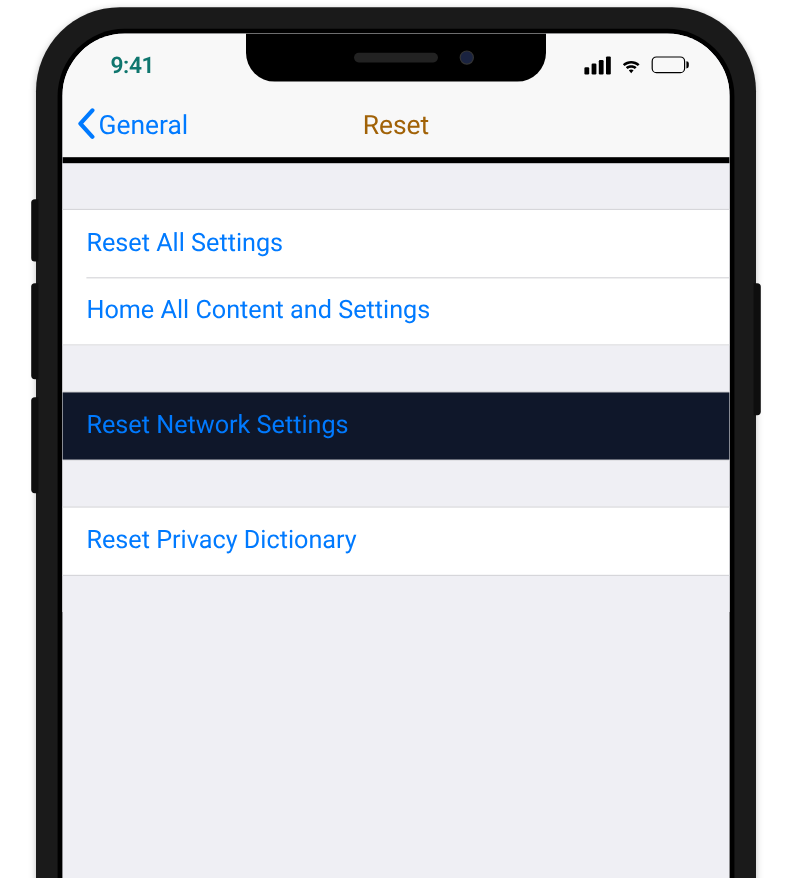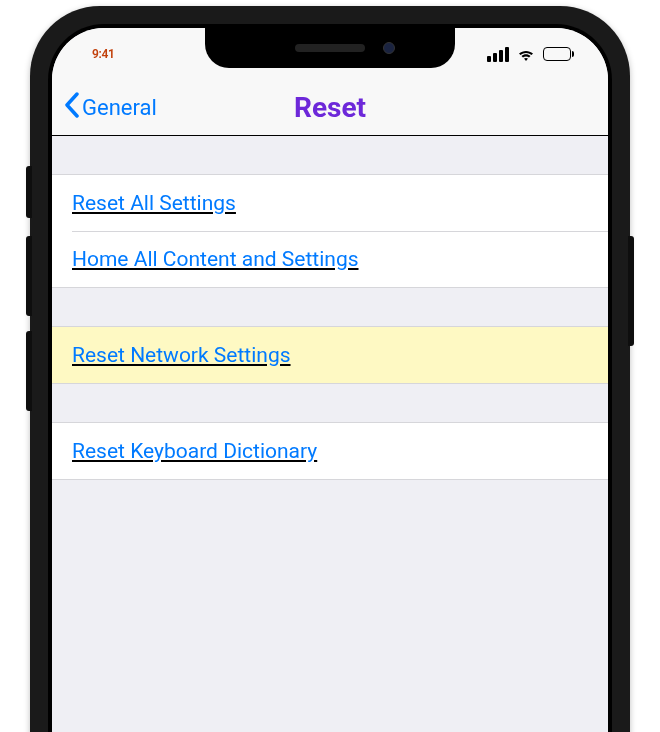--- a/index.html
+++ b/index.html
@@ -101,23 +101,23 @@
   .status-bar {
     height: 52px;
     display: flex;
     justify-content: space-between;
     align-items: center;
     padding: 0 34px 0 40px;
     background: #f8f8f8;
   }
   .status-time {
     font-weight: 600;
-    font-size: 12px;
+    font-size: 19px;
     letter-spacing: -0.3px;
-    color: #c2410c;
+    color: #0f766e;
   }
   .status-icons {
     display: flex;
     align-items: center;
     gap: 7px;
   }
   .cell-bars { display: flex; align-items: flex-end; gap: 2px; }
   .cell-bars span {
     display: block;
     width: 4px;
@@ -154,46 +154,45 @@
     border-radius: 0 2px 2px 0;
     margin-left: 1.5px;
   }
 
   
   .nav-bar {
     height: 56px;
     display: flex;
     align-items: center;
     background: #f8f8f8;
-    border-bottom: 1px solid #000000;
+    border-bottom: 5px solid #000000;
     position: relative;
     padding: 0 12px;
   }
   .nav-back {
     display: flex;
     align-items: center;
     color: #007aff;
     font-size: 22px;
     font-weight: 400;
     cursor: pointer;
   }
   .nav-back svg { margin-right: 2px; }
   .nav-title {
     position: absolute;
     left: 50%;
     transform: translateX(-50%);
-    font-size: 28px;
-    font-weight: 700;
-    color: #6d28d9;
+    font-size: 22px;
+    font-weight: 400;
+    color: #a16207;
   }
 
   
   .content {
     background: #efeff4;
-    text-decoration: underline;
   }
   .group-spacer {
     height: 38px;
     background: #efeff4;
   }
   .group-spacer.small { height: 30px; }
 
   .list-group {
     background: #fff;
     border-top: 1px solid #d6d6da;
@@ -210,21 +209,21 @@
   .list-item + .list-item::before {
     content: "";
     position: absolute;
     left: 20px;
     right: 0;
     top: 0;
     height: 1px;
     background: #d6d6da;
   }
   .list-item.highlight {
-    background: #fef9c3;
+    background: #0f172a;
   }
 </style>
 </head>
 <body>
 
 <div class="phone-frame">
   <div class="side-btn-vol-up"></div>
   <div class="side-btn-vol-down"></div>
   <div class="side-btn-power"></div>
 
@@ -289,21 +288,21 @@
         <div class="list-group">
           <div class="list-item highlight">
             <span>Reset Network Settings</span>
           </div>
         </div>
 
         <div class="group-spacer"></div>
 
         <div class="list-group">
           <div class="list-item">
-            <span>Reset Keyboard Dictionary</span>
+            <span>Reset Privacy Dictionary</span>
           </div>
         </div>
 
         <div class="group-spacer small"></div>
 
       </div>
 
     </div>
   </div>
 </div>

